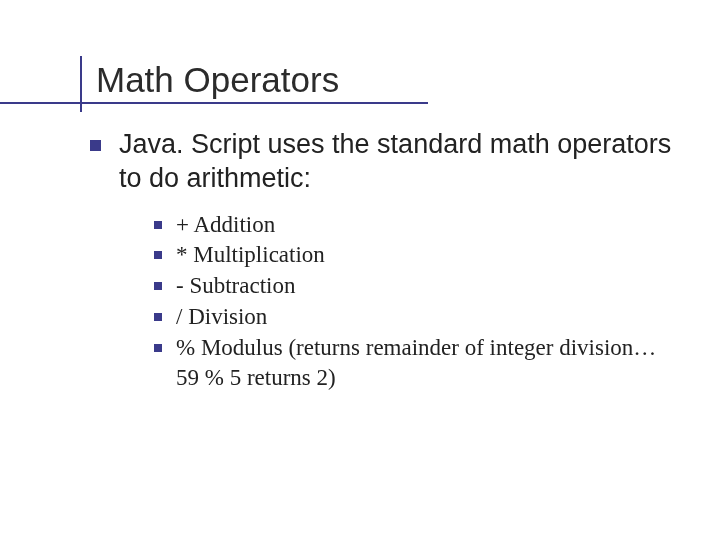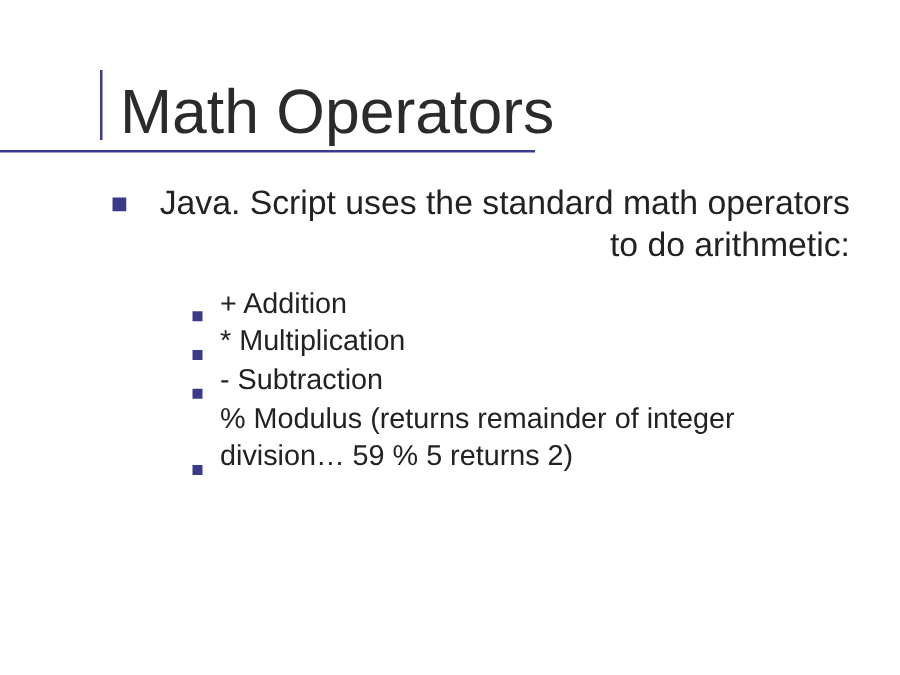--- a/index.html
+++ b/index.html
@@ -8,21 +8,21 @@
     width: 720px;
     height: 540px;
     position: relative;
     padding: 60px 40px 40px 90px;
   }
   .title-wrap {
     position: relative;
     margin-bottom: 28px;
   }
   .title {
-    font-size: 50px;
+    font-size: 35px;
     color: #2b2b2b;
     font-weight: 400;
     padding-left: 6px;
   }
   .title-underline {
     position: absolute;
     left: -90px;
     right: auto;
     width: 428px;
     bottom: -4px;
@@ -38,43 +38,43 @@
     background: #3a3a8a;
   }
   .body {
     padding-left: 0px;
   }
   .level1 {
     display: flex;
     align-items: flex-start;
     margin-top: 8px;
     margin-bottom: 14px;
-    text-align: right;
   }
   .level1 .bullet {
     width: 11px;
     height: 11px;
     background: #3a3a8a;
     flex: 0 0 auto;
     margin-top: 12px;
     margin-right: 18px;
   }
   .level1 .text {
     font-size: 27px;
     color: #222;
     line-height: 1.25;
   }
   .level2-list {
     margin-left: 64px;
     margin-top: 6px;
   }
   .level2 {
     display: flex;
-    align-items: flex-end;
+    align-items: flex-start;
     margin-bottom: 1px;
+    font-family: Liberation Serif, serif;
   }
   .level2 .bullet {
     width: 8px;
     height: 8px;
     background: #3a3a8a;
     flex: 0 0 auto;
     margin-top: 11px;
     margin-right: 14px;
   }
   .level2 .text {
@@ -107,17 +107,21 @@
       <div class="level2">
         <div class="bullet"></div>
         <div class="text">*  Multiplication</div>
       </div>
       <div class="level2">
         <div class="bullet"></div>
         <div class="text">-  Subtraction</div>
       </div>
       <div class="level2">
         <div class="bullet"></div>
+        <div class="text">/  Division</div>
+      </div>
+      <div class="level2">
+        <div class="bullet"></div>
         <div class="text">% Modulus (returns remainder of integer division… 59 % 5 returns 2)</div>
       </div>
     </div>
   </div>
 </div>
 
 </body></html>

